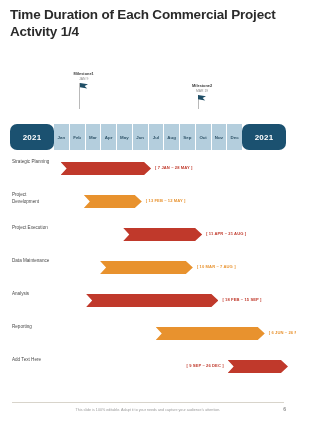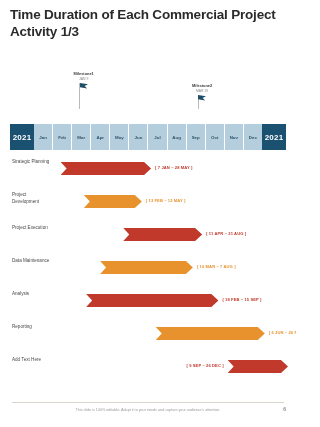--- a/index.html
+++ b/index.html
@@ -30,21 +30,21 @@
   .ms-banner svg{display:block;}
 
   
   .timeline{
     position:absolute;left:10px;top:124px;width:276px;height:26px;
     display:flex;align-items:stretch;
   }
   .yr{
     background:#1b5170;color:#ffffff;font-size:8px;font-weight:bold;
     display:flex;align-items:center;justify-content:center;
-    width:24px;flex:none;letter-spacing:0.2px;
+    width:44px;flex:none;letter-spacing:0.2px;border-radius:7px;
   }
   .months{flex:1;display:flex;background:#ffffff;}
   .mon{
     flex:1;background:#b4cedd;color:#2f5368;font-size:4.4px;font-weight:bold;
     display:flex;align-items:center;justify-content:center;
     border-right:1px solid #ffffff;
   }
   .mon:last-child{border-right:none;}
 
   
@@ -73,21 +73,21 @@
   .page-no{
     position:absolute;right:10px;top:406px;
     font-size:5px;color:#8a8a8a;font-weight:bold;
   }
 </style>
 </head>
 <body>
 
 <div class="slide">
 
-  <div class="title">Time Duration of Each Commercial Project Activity 1/3</div>
+  <div class="title">Time Duration of Each Commercial Project Activity 1/4</div>
 
   <div class="milestones">
       <div class="ms" style="left: calc(26.22% - 4px); top: 14px;">
         <div class="ms-name">Milestone1</div>
         <div class="ms-date">JAN 9</div>
         <div class="ms-flag">
           <div class="ms-pole" style="height:26px"></div>
           <div class="ms-banner">
             <svg width="8" height="6" viewBox="0 0 8 6">
               <path d="M0 0 L8 1.3 L4.6 2.9 L7.2 5.4 L0 4.2 Z" fill="#1f4e66"></path>

